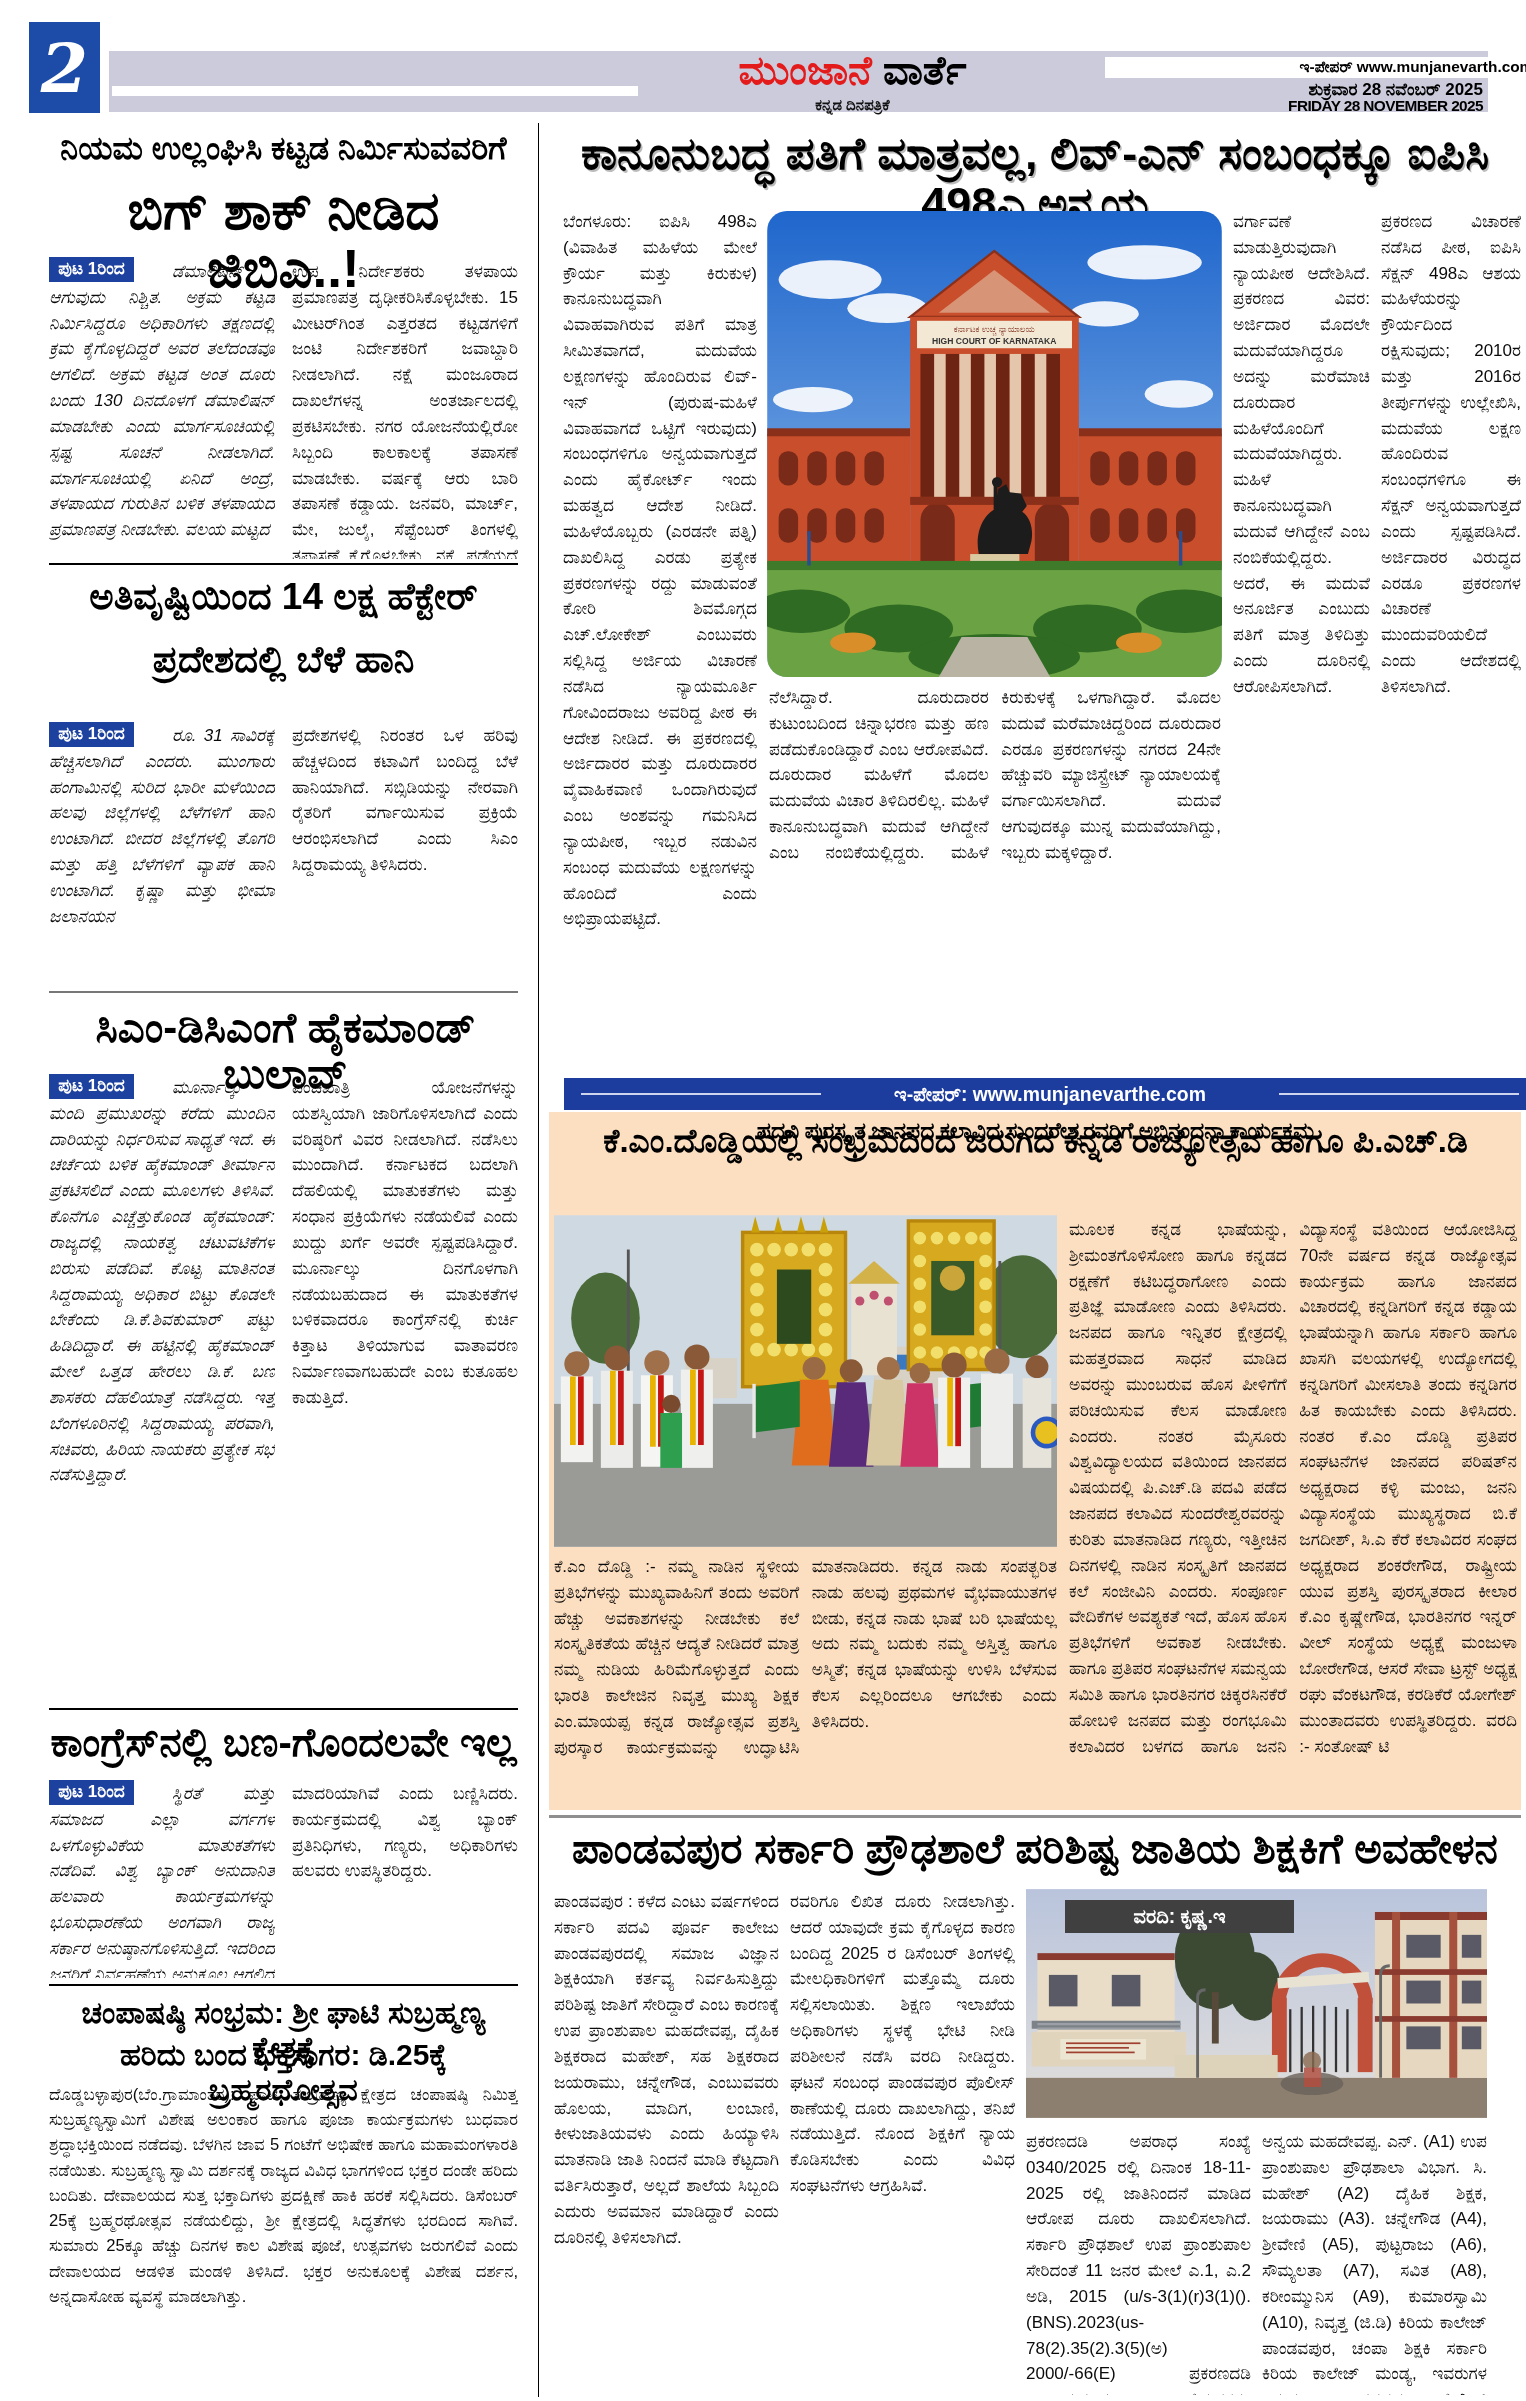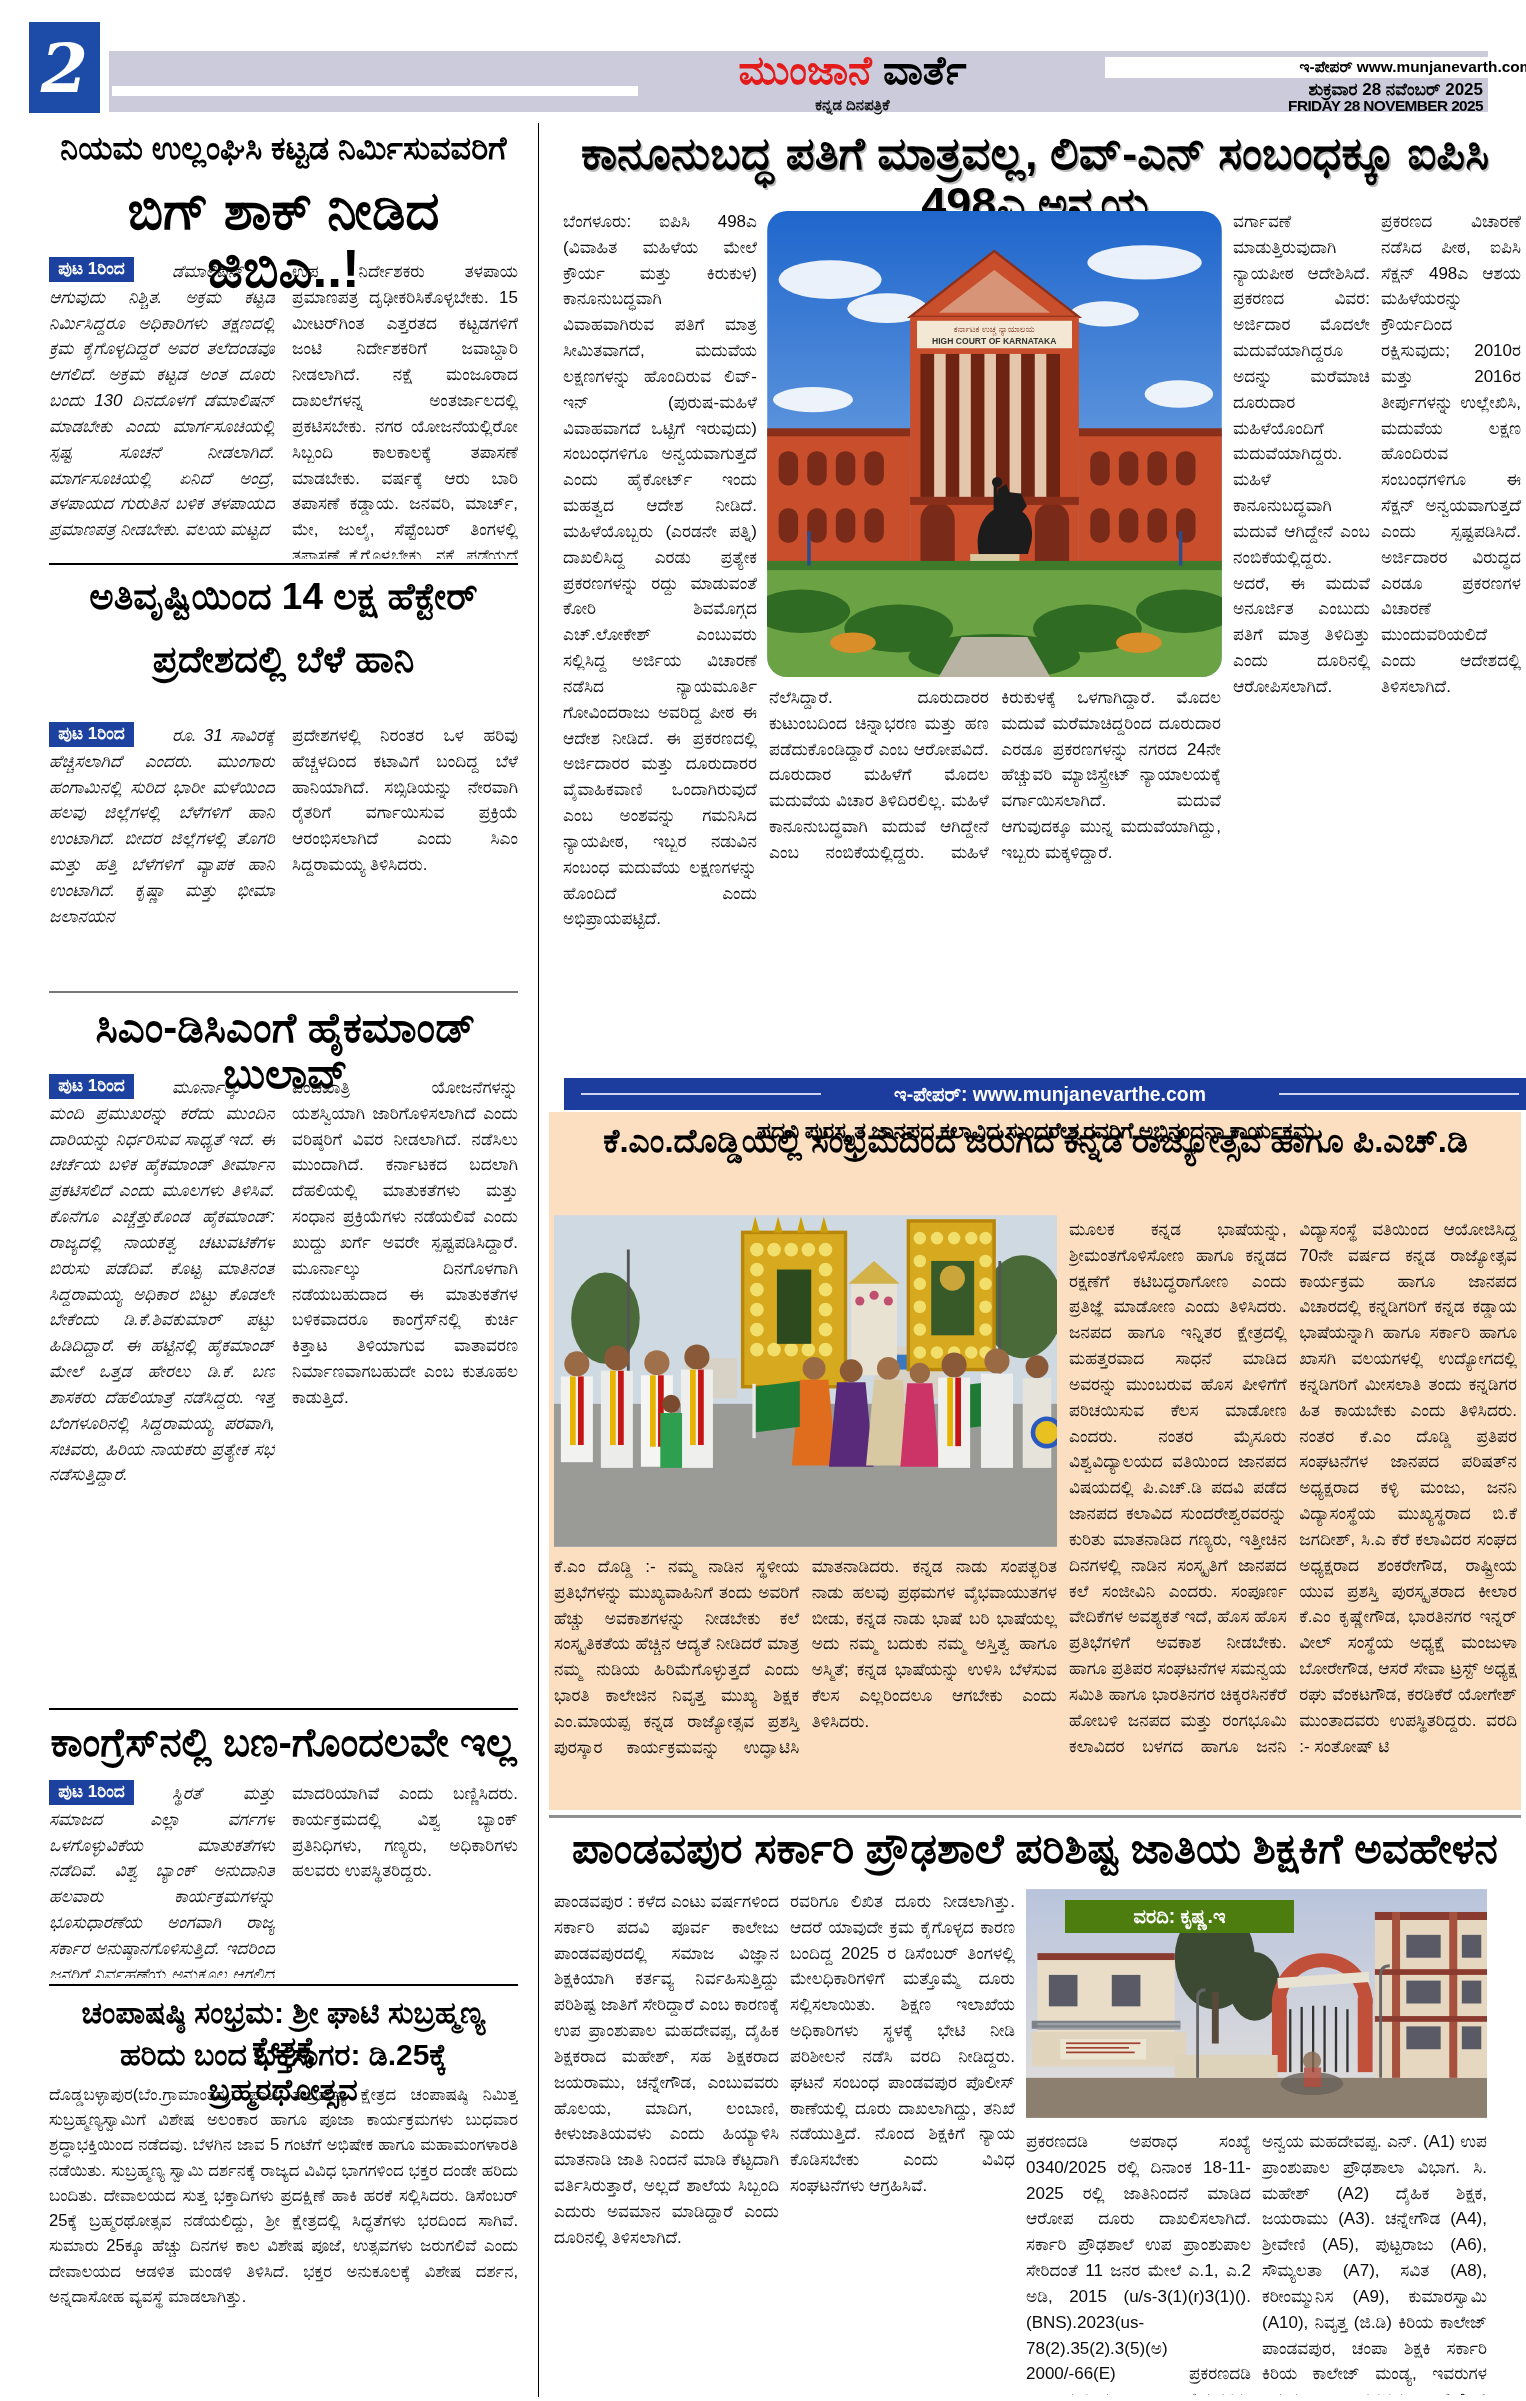--- a/index.html
+++ b/index.html
@@ -23,21 +23,21 @@
   .rule-gray{background:#8f8f8f;height:3.4px;}
   .vrule{background:#000;width:1.1px;}
   .indent-tag{text-indent:123px;font-style:italic;}
   .banner{
     background:#1c3c9e;color:#fff;font-weight:bold;font-size:19.4px;
     display:flex;align-items:center;justify-content:center;
   }
   .banner .line{position:absolute;height:2.3px;background:#cdd4ee;top:15px;}
   .peach{background:#fcdfc0;}
   .caption-box{
-    background:#4d7c0f;color:#fff;font-size:19.4px;font-weight:bold;
+    background:#404040;color:#fff;font-size:19.4px;font-weight:bold;
     display:flex;align-items:center;justify-content:center;
   }
   .two-col{column-count:2;column-gap:12.6px;}
   svg{display:block;}
 </style>
 </head>
 <body>
 
 <div class="abs" style="left:109px;top:51px;width:1379px;height:61px;background:#cbcbdc;"></div>
 <div class="abs" style="left:112px;top:86px;width:526px;height:9.7px;background:#ffffff;"></div>

